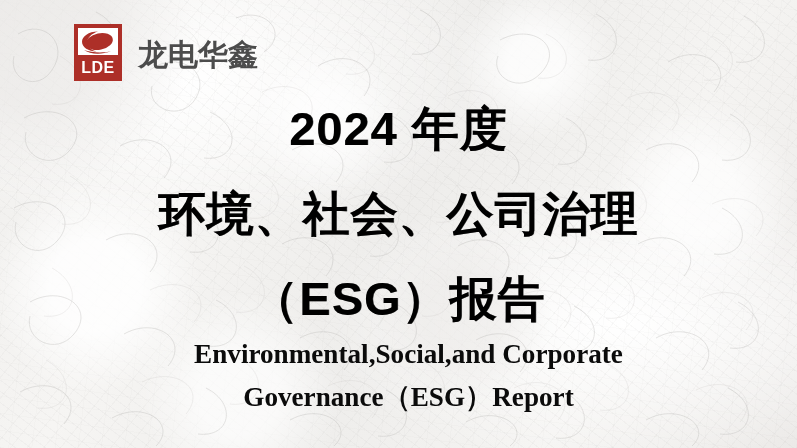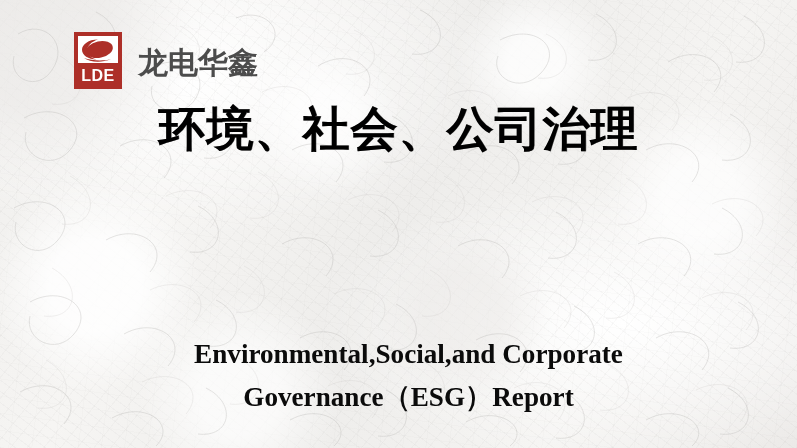--- a/index.html
+++ b/index.html
@@ -51,21 +51,21 @@
       radial-gradient(circle at 88% 44%, rgba(255,255,255,.75) 0 5%, rgba(255,255,255,0) 13%),
       radial-gradient(circle at 30% 88%, rgba(255,255,255,.7) 0 6%, rgba(255,255,255,0) 15%),
       radial-gradient(circle at 58% 70%, rgba(236,234,232,.6) 0 7%, rgba(236,234,232,0) 16%),
       radial-gradient(circle at 5% 8%, rgba(233,231,229,.65) 0 8%, rgba(233,231,229,0) 18%);
   }
 
   
   .brand {
     position: absolute;
     left: 74px;
-    top: 32px;
+    top: 24px;
     display: flex;
     align-items: center;
     gap: 16px;
   }
   .brand-mark {
     position: relative;
     width: 48px;
     height: 57px;
     background: #ad2f28;
     display: flex;
@@ -244,21 +244,23 @@
                    C13.2 22.2, 9.2 18.6, 9.2 14.2 C9.2 9.6, 13.6 5.4, 20 3.4 Z" fill="#ad2f28"></path>
           <path d="M6 22 C12 26.5, 24 26.8, 33 23.2 C25 25.2, 13 24.6, 6 22 Z" fill="#ad2f28"></path>
         </svg>
       </div>
       <div class="brand-mark-text">LDE</div>
     </div>
     <div class="brand-name">龙电华鑫</div>
   </div>
 
   <div class="title-block">
+    <div class="title-line">2024 年度</div>
     <div class="title-line">环境、社会、公司治理</div>
+    <div class="title-line">（ESG）报告</div>
   </div>
 
   <div class="subtitle-block">
     <div class="subtitle-line">Environmental,Social,and Corporate</div>
     <div class="subtitle-line">Governance（ESG）Report</div>
   </div>
 
 </div>
 
 </body></html>

